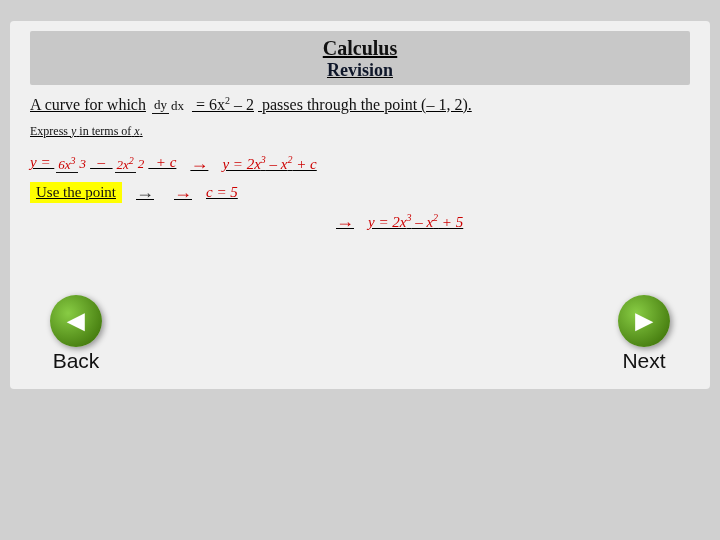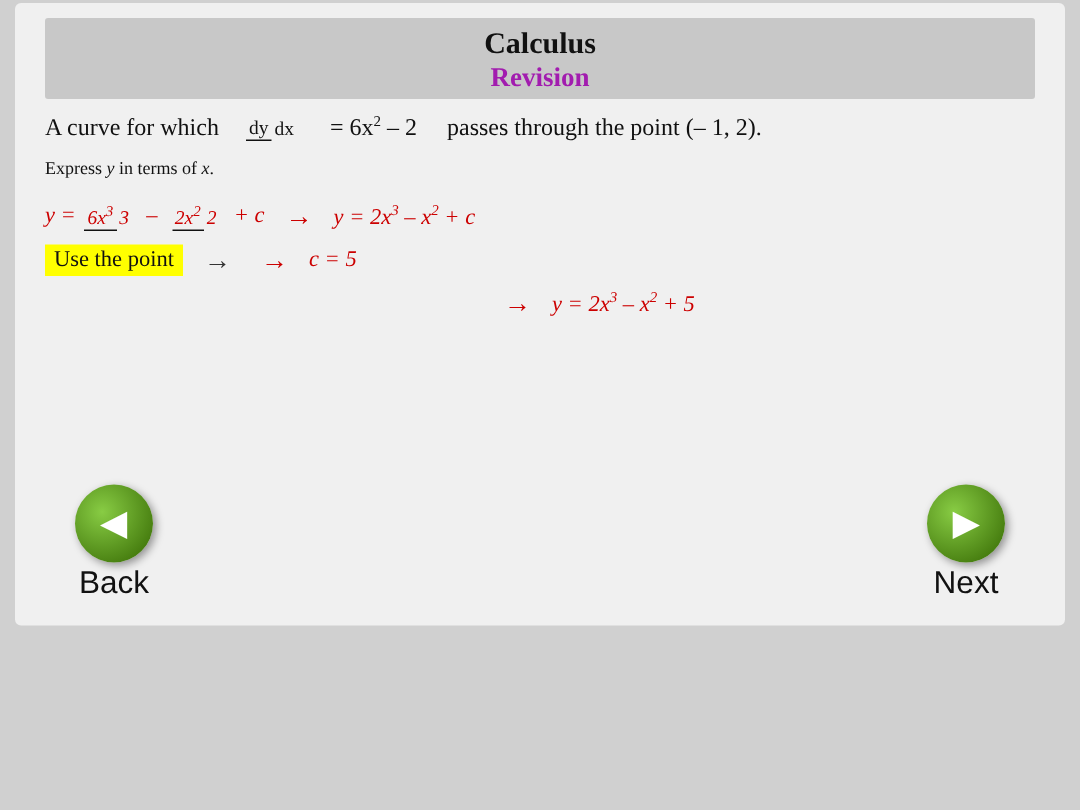--- a/index.html
+++ b/index.html
@@ -7,55 +7,56 @@
       width: 720px;
       height: 540px;
       background: #d0d0d0;
       font-family: 'Times New Roman', Times, serif;
       overflow: hidden;
       position: relative;
     }
 
     .main-container {
       width: 700px;
-      height: 415px;
+      height: 368px;
       background: #f0f0f0;
-      margin: 2px auto;
+      margin: 21px auto;
       border-radius: 4px;
       position: relative;
       padding: 10px 20px;
+      text-decoration: underline;
     }
 
     .header-area {
       background: #c8c8c8;
       text-align: center;
       padding: 6px 0 4px 0;
       border-radius: 2px;
       margin-bottom: 8px;
     }
 
     .header-calculus {
       font-size: 20px;
       font-weight: bold;
       color: #111;
     }
 
     .header-revision {
       font-size: 18px;
       font-weight: bold;
-      color: #a21caf;
+      color: #0f172a;
     }
 
     .curve-description {
       font-size: 16px;
       color: #111;
       margin: 10px 0 8px 0;
       display: flex;
       align-items: center;
-      gap: 16px;
+      gap: 4px;
       flex-wrap: wrap;
     }
 
     .math-frac {
       display: inline-flex;
       align-items: center;
       vertical-align: middle;
       font-size: 13px;
       line-height: 1.1;
       margin: 0 2px;

